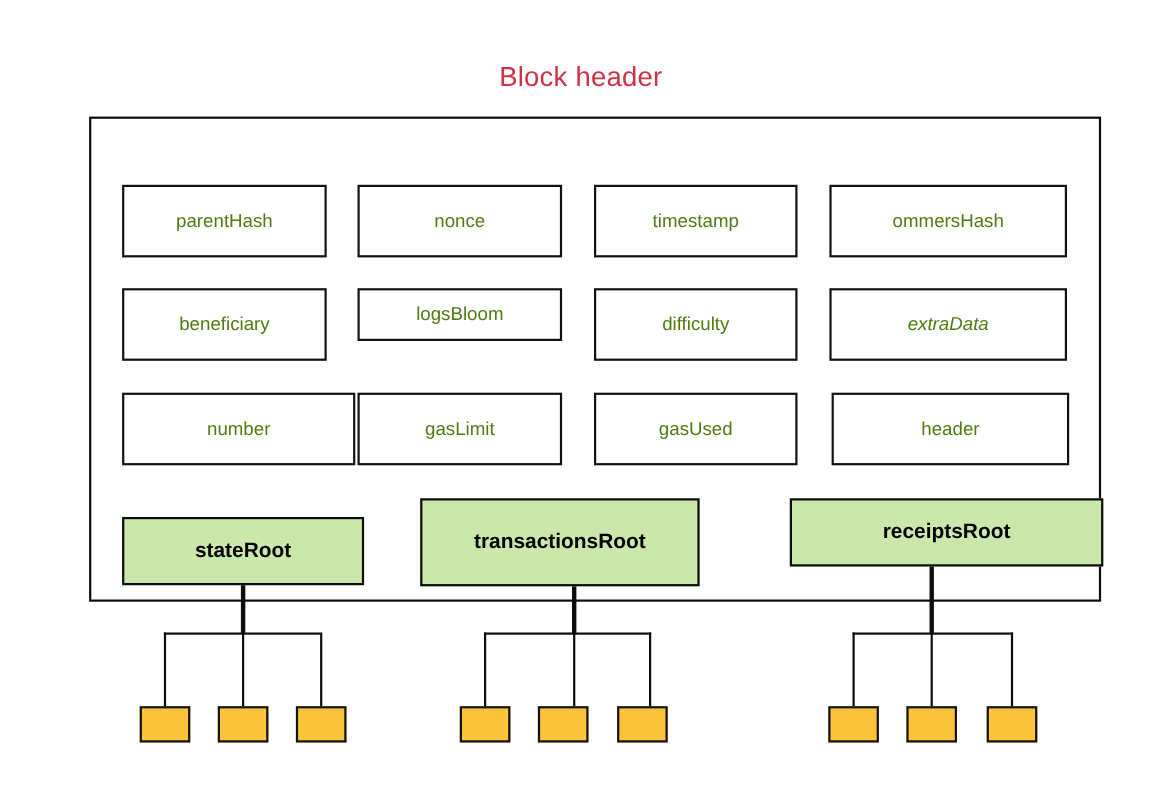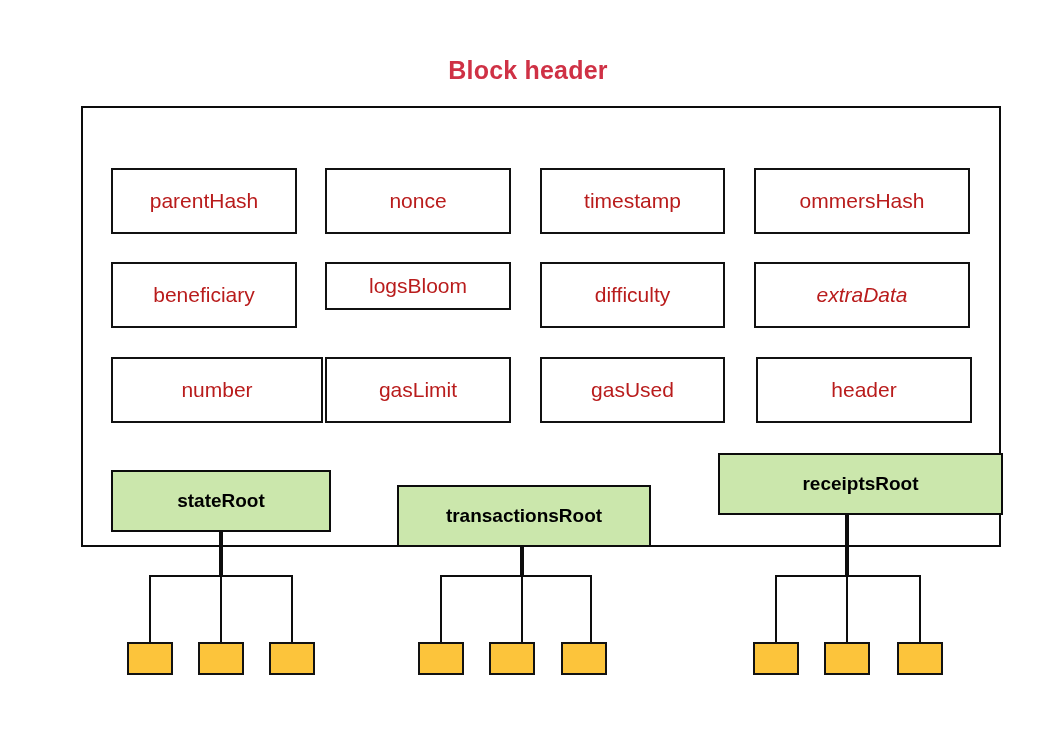--- a/index.html
+++ b/index.html
@@ -20,21 +20,21 @@
   }
 
   
   .diagram-title {
     position: absolute;
     left: 0;
     top: 55px;
     width: 1056px;
     text-align: center;
     font-size: 25px;
-    font-weight: bold;
+    font-weight: normal;
     color: #cf3145;
     letter-spacing: 0.2px;
     line-height: 30px;
     white-space: nowrap;
   }
 
   
   .header-container {
     position: absolute;
     left: 81px;
@@ -48,22 +48,22 @@
 
   
   .field-box {
     position: absolute;
     border: 2px solid #111111;
     background: #ffffff;
     box-sizing: border-box;
     display: flex;
     align-items: center;
     justify-content: center;
-    font-size: 21px;
-    color: #b91c1c;
+    font-size: 17px;
+    color: #4d7c0f;
     text-align: center;
     line-height: 18px;
   }
 
   .root-box {
     position: absolute;
     border: 2px solid #0c0c0c;
     background: #cbe7ac;
     box-sizing: border-box;
     display: flex;
@@ -167,21 +167,21 @@
   <div class="edge-h branch-h" style="left:149px; top:575px; width:142px;"></div>
 
   <div class="edge-v branch-v" style="left:149px; top:575px; height:68px;"></div>
   <div class="edge-v branch-v" style="left:220px; top:575px; height:68px;"></div>
   <div class="edge-v branch-v" style="left:291px; top:575px; height:68px;"></div>
 
   <div class="leaf-box" style="left:127px; top:642px;"></div>
   <div class="leaf-box" style="left:198px; top:642px;"></div>
   <div class="leaf-box" style="left:269px; top:642px;"></div>
 
-  <div class="root-box" style="left:397px; top:453px; width:254px; height:62px;margin-top:32px;">
+  <div class="root-box" style="left:382px; top:453px; width:254px; height:80px;">
     <span>transactionsRoot</span>
   </div>
   <div class="edge-v trunk" style="left:520px; top:513px; height:63px;"></div>
   <div class="edge-h branch-h" style="left:440px; top:575px; width:152px;"></div>
   <div class="edge-v branch-v" style="left:440px; top:575px; height:68px;"></div>
   <div class="edge-v branch-v" style="left:521px; top:575px; height:68px;"></div>
   <div class="edge-v branch-v" style="left:590px; top:575px; height:68px;"></div>
   <div class="leaf-box" style="left:418px; top:642px;"></div>
   <div class="leaf-box" style="left:489px; top:642px;"></div>
   <div class="leaf-box" style="left:561px; top:642px;"></div>

